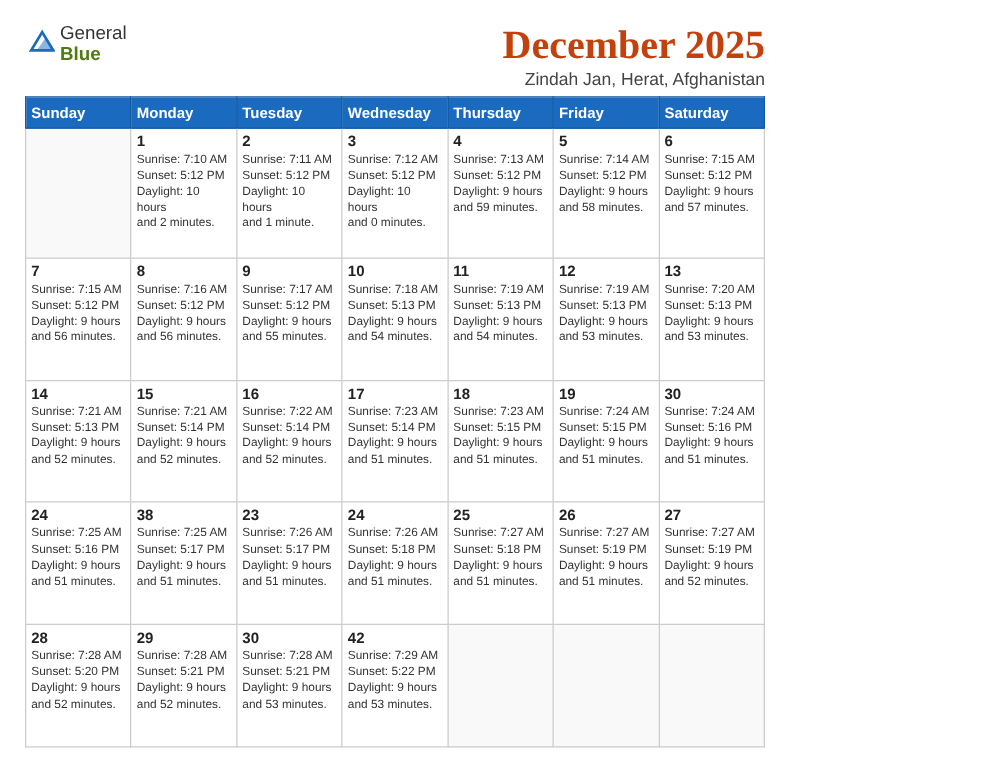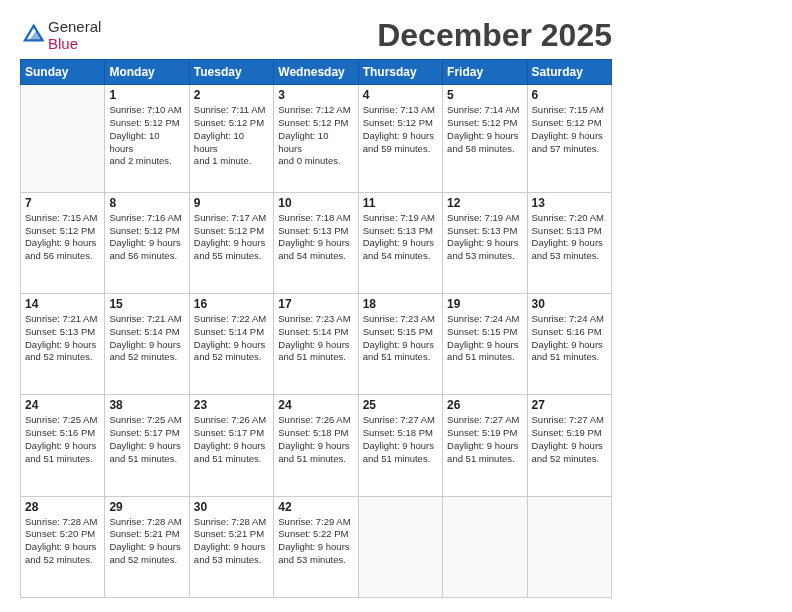--- a/index.html
+++ b/index.html
@@ -26,34 +26,35 @@
     .logo {
       display: flex;
       align-items: center;
       gap: 0px;
     }
     .logo-text {
       font-size: 15px;
       line-height: 1.15;
     }
     .logo-general { color: #333; font-weight: normal; }
-    .logo-blue { color: #be185d; font-weight: normal; }
+    .logo-blue { color: #4d7c0f; font-weight: bold; }
     .logo-icon {
       width: 22px;
       height: 22px;
       margin-left: 2px;
     }
     .title-block {
       text-align: right;
     }
     .month-title {
       font-size: 32px;
       font-weight: bold;
-      color: #404040;
+      color: #c2410c;
       line-height: 1.1;
+      font-family: Liberation Serif, serif;
     }
     .location {
       font-size: 14px;
       color: #444;
       margin-top: 2px;
     }
     .calendar {
       flex: 1;
       border: 1px solid #ccc;
       border-collapse: collapse;
@@ -109,20 +110,21 @@
           <polygon points="10,24 20,10 30,24" fill="#1a6bbf" opacity="0.5"></polygon>
         </svg>
       </div>
       <div style="margin-left:4px;">
         <div class="logo-text"><span class="logo-general">General</span></div>
         <div class="logo-text"><span class="logo-blue">Blue</span></div>
       </div>
     </div>
     <div class="title-block">
       <div class="month-title">December 2025</div>
+      <div class="location">Zindah Jan, Herat, Afghanistan</div>
     </div>
   </div>
 
   <table class="calendar">
     <thead>
       <tr>
       <th>Sunday</th>
           <th>Monday</th>
           <th>Tuesday</th>
           <th>Wednesday</th>

